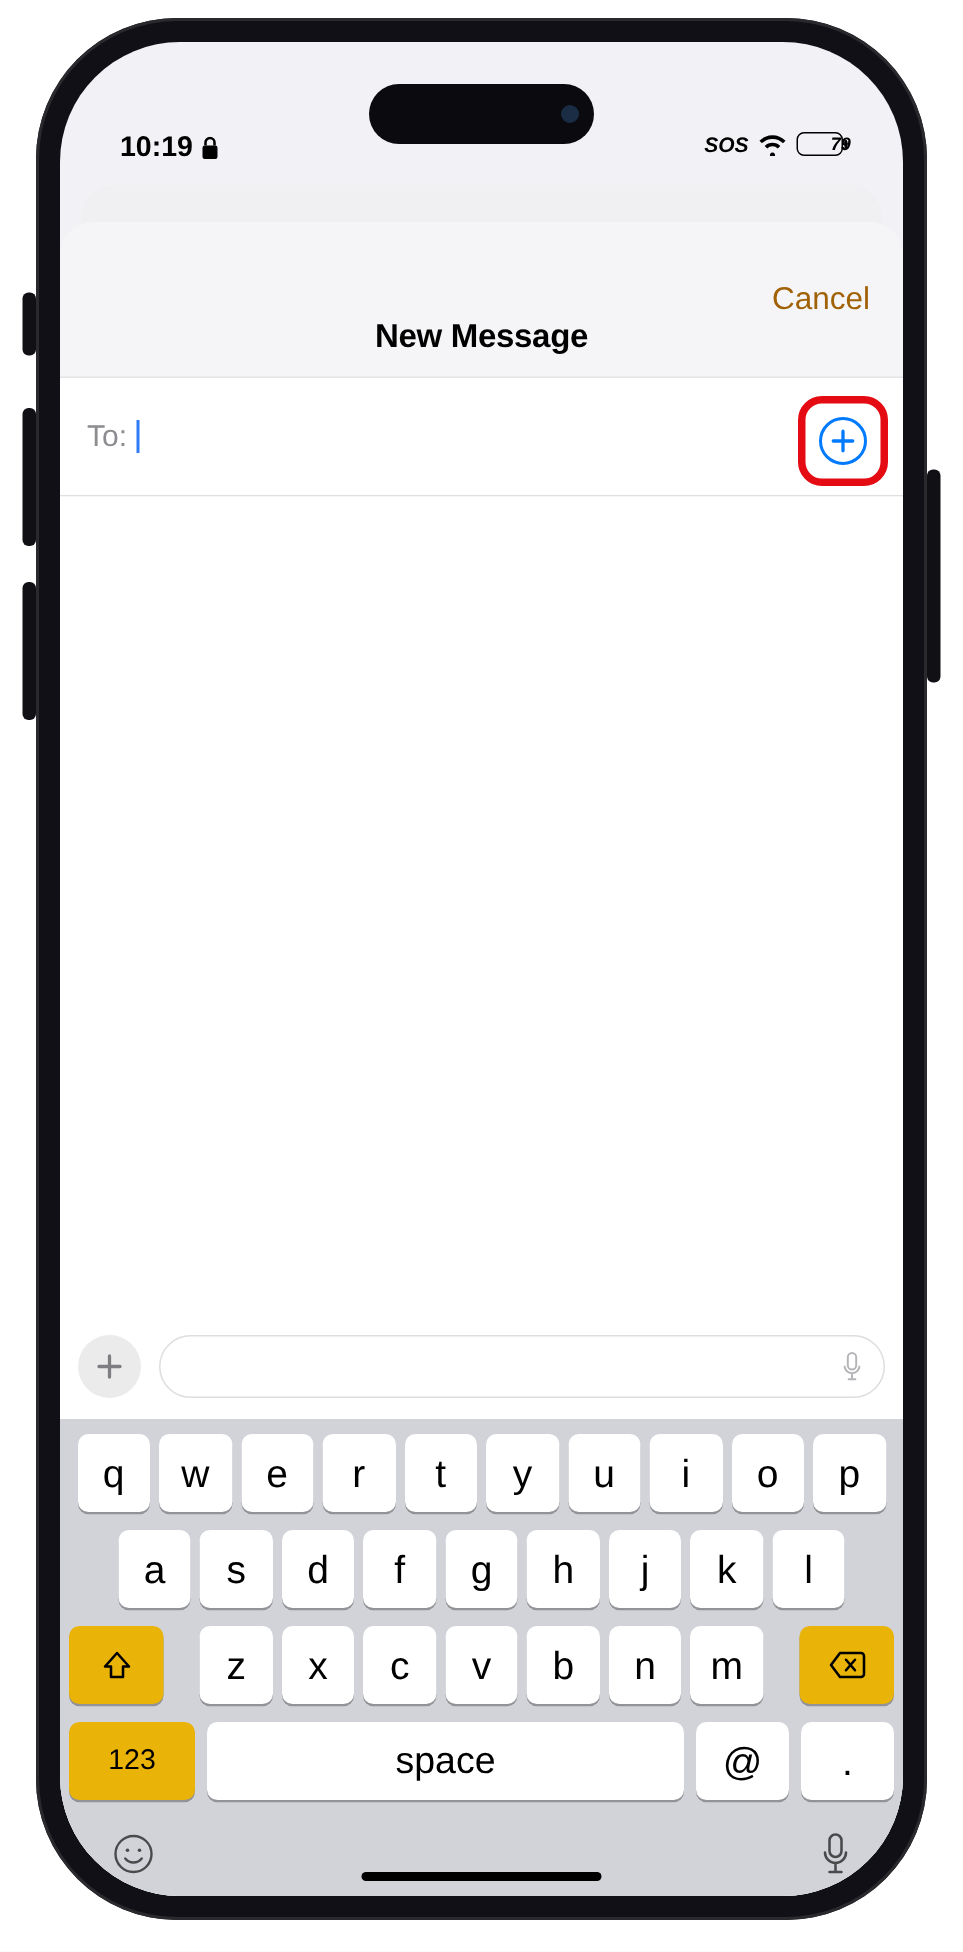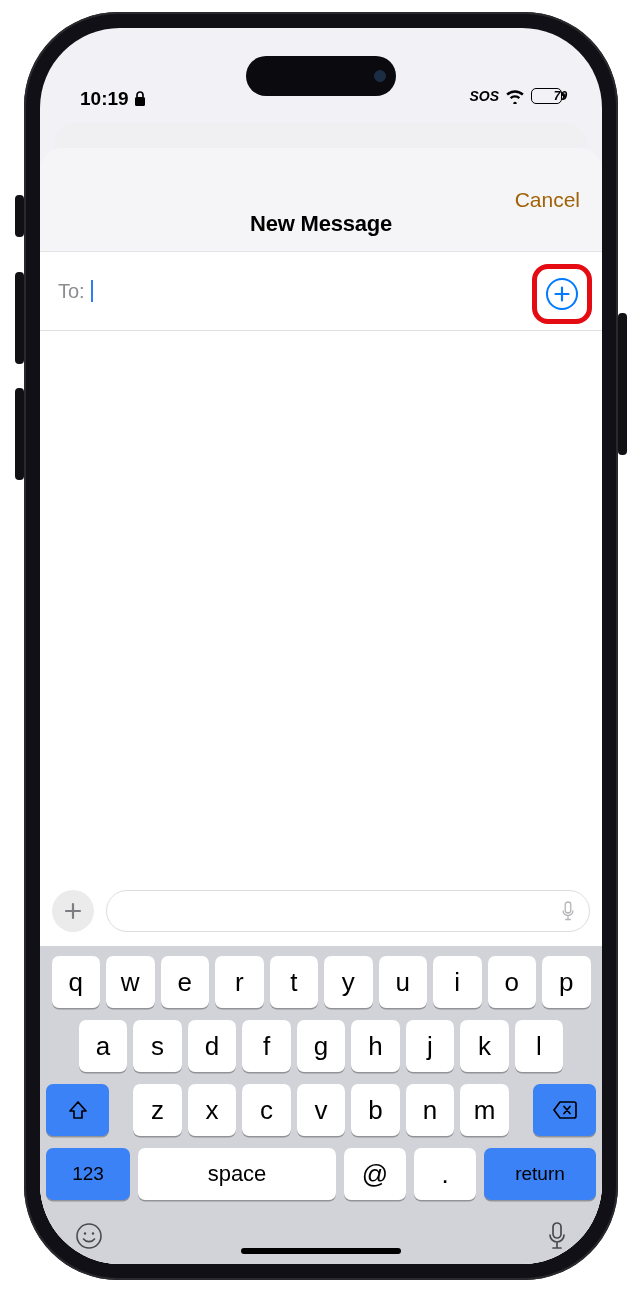--- a/index.html
+++ b/index.html
@@ -222,21 +222,21 @@
       background: #fff;
       border-radius: 7px;
       box-shadow: 0 1.5px 0 rgba(0,0,0,0.3);
       height: 52px;
       width: 48.5px;
       display: flex; align-items: center; justify-content: center;
       font-size: 26px;
       font-weight: 400;
       color: #000;
     }
-    .key.fn { background: #3b82f6; font-size: 19px; }
+    .key.fn { background: #eab308; font-size: 19px; }
     .key.shift { width: 63px; }
     .key.bksp { width: 63px; }
     .key.space { flex: 1; }
     .key.at { width: 62px; }
     .key.dot { width: 62px; }
     .key.num { width: 84px; font-size: 19px; font-weight: 400;}
     .key.return { width: 112px; font-size: 19px;}
 
     .krow.row4 { gap: 6px; }
     .krow.row4 .gap-fill { flex: 1; display: flex; gap: 6px; justify-content: center; }
@@ -376,24 +376,23 @@
           <div class="key fn bksp">
             <svg width="26" height="20" viewBox="0 0 26 20" fill="none" stroke="#000" stroke-width="1.7" stroke-linejoin="round">
               <path d="M8 2 H22 a2 2 0 0 1 2 2 V16 a2 2 0 0 1 -2 2 H8 L2 10 Z"></path>
               <path d="M12 6.5 L18 13.5 M18 6.5 L12 13.5" stroke-linecap="round"></path>
             </svg>
           </div>
         </div>
 
         <div class="krow row5">
           <div class="key fn num">123</div>
-          <div class="key space" style="font-size:22px;text-align:center;">space</div>
+          <div class="key space" style="font-size:25px;text-align:center;">space</div>
           <div class="key at">@</div>
           <div class="key dot">.</div>
-          <div class="key fn return">return</div>
         </div>
 
         <div class="kfooter">
           <svg width="30" height="30" viewBox="0 0 30 30" fill="none" stroke="#4a4a4d" stroke-width="1.6">
             <circle cx="15" cy="15" r="12"></circle>
             <circle cx="11" cy="12.5" r="1.2" fill="#4a4a4d" stroke="none"></circle>
             <circle cx="19" cy="12.5" r="1.2" fill="#4a4a4d" stroke="none"></circle>
             <path d="M9.5 18 a7 7 0 0 0 11 0" stroke-linecap="round"></path>
           </svg>
           <svg width="22" height="32" viewBox="0 0 22 32" fill="none" stroke="#4a4a4d" stroke-width="1.7">

